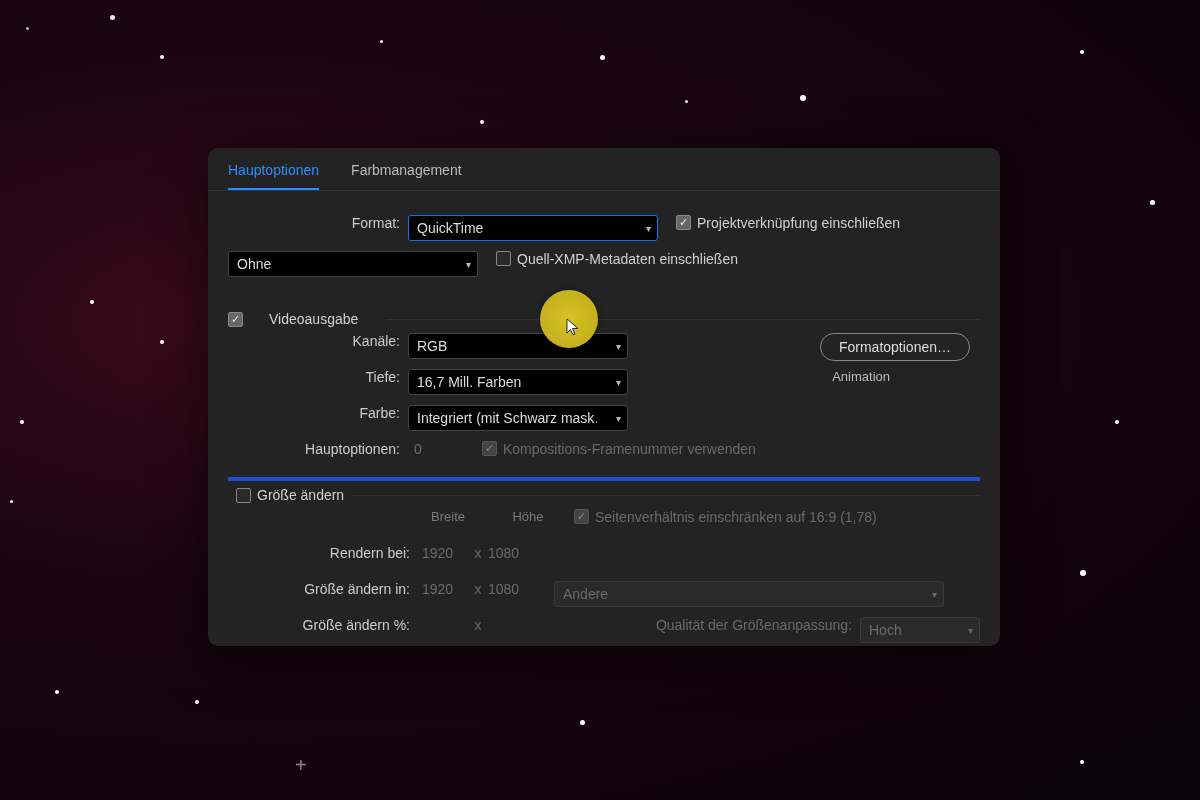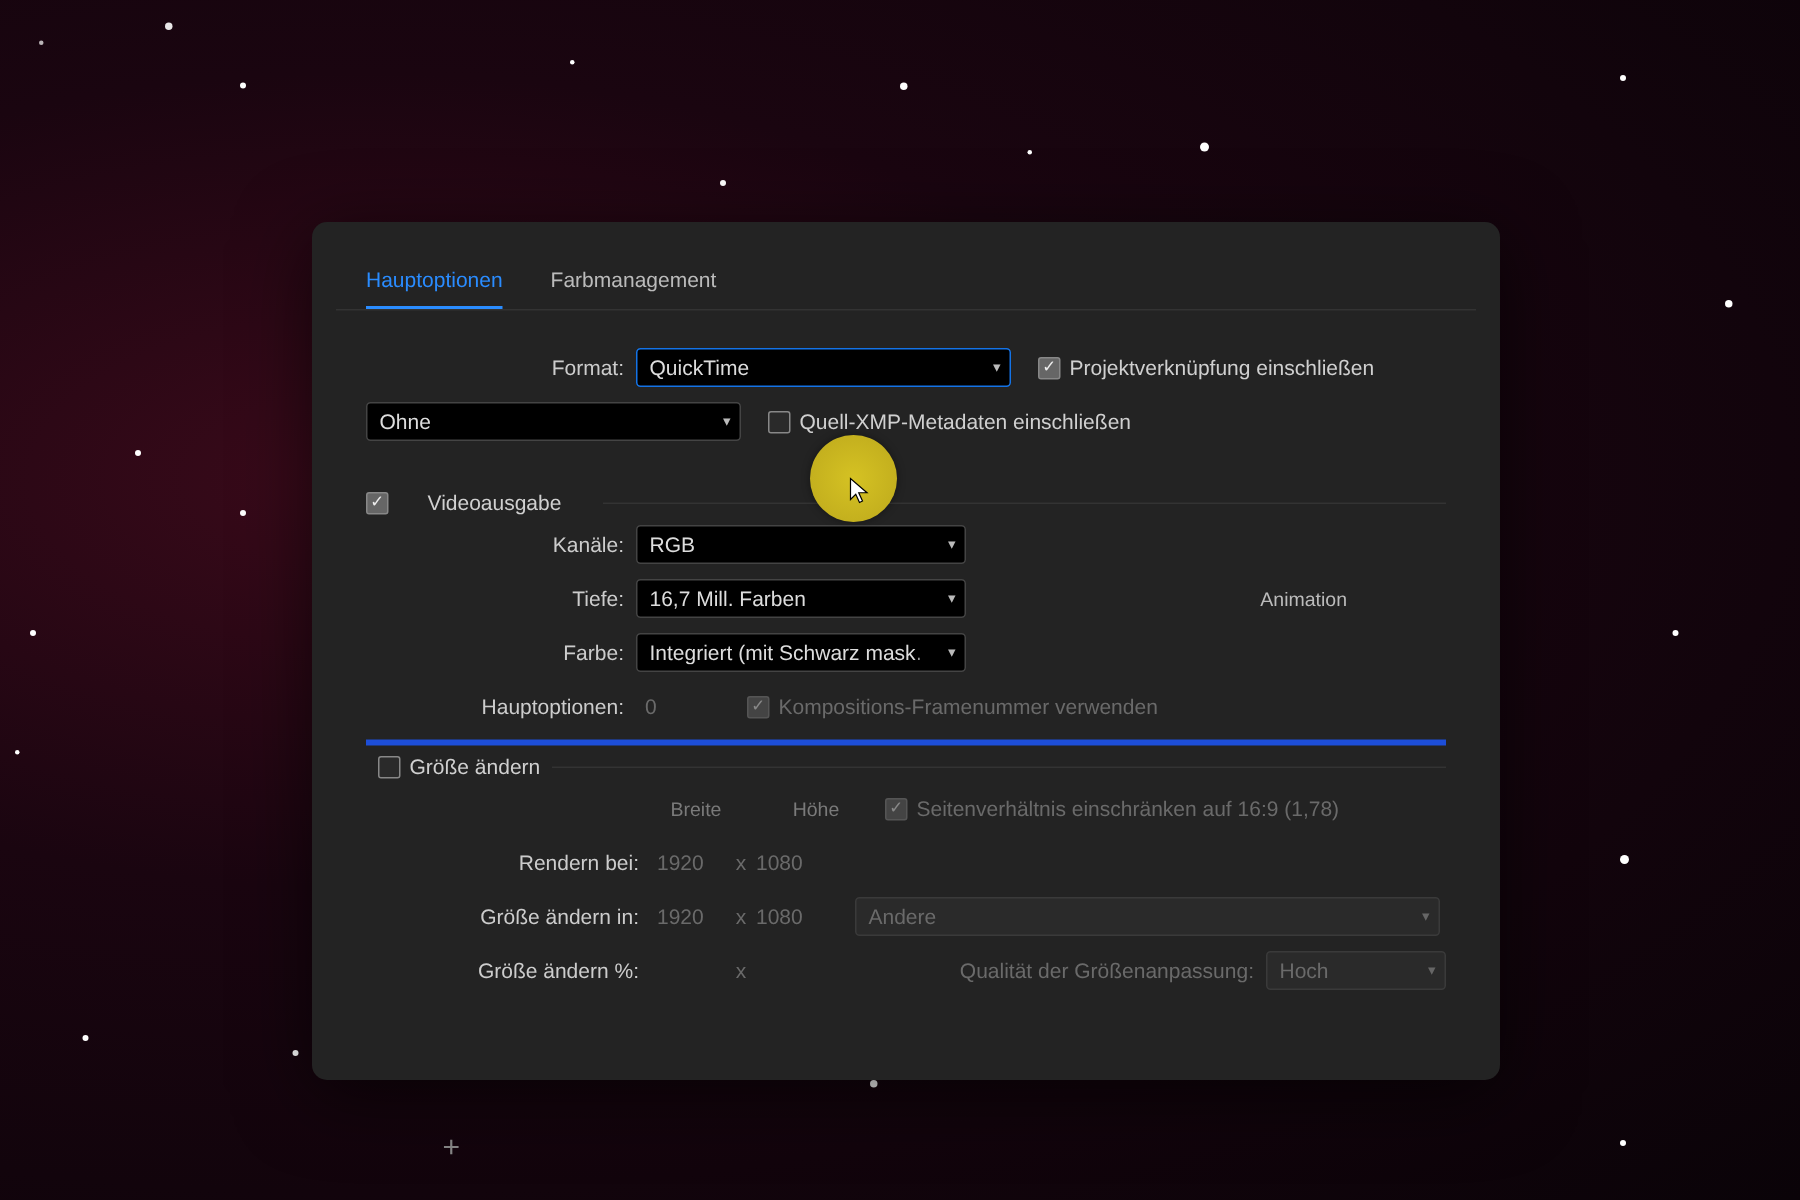--- a/index.html
+++ b/index.html
@@ -11,25 +11,25 @@
     color: #d0d0d0;
     position: relative;
     overflow: hidden;
   }
   .star { position:absolute; background:#fff; border-radius:50%; }
   .plus { position:absolute; color:#888; font-size:20px; font-weight:300; }
 
   .dialog {
     position: absolute;
     left: 208px; top: 148px;
-    width: 792px; height: 572px;
+    width: 792px; height: 498px;
     background: #232323;
     border-radius: 10px;
     box-shadow: 0 10px 50px rgba(0,0,0,0.6);
-    padding: 16px;
+    padding: 0;
     overflow: hidden;
   }
 
   .tabs {
     display:flex;
     padding: 14px 20px 0 20px;
     gap: 32px;
     border-bottom: 1px solid #333;
   }
   .tab {
@@ -39,21 +39,20 @@
   }
   .tab.active {
     color: #2a8cff;
     border-bottom: 2px solid #2a8cff;
   }
 
   .content { padding: 24px 20px 10px 20px; }
 
   .row {
     display:flex;
-    align-items:center;
     margin-bottom: 8px;
     min-height: 28px;
   }
   .label-right {
     width: 180px;
     text-align: right;
     padding-right: 8px;
     color: #ccc;
   }
   .select {
@@ -203,29 +202,30 @@
     </div>
 
     <div class="inner-block">
       <div class="row">
         <div class="label-right" style="width:160px">Kanäle:</div>
         <div class="select" style="width:220px">
           <span>RGB</span>
           <span class="chev">▾</span>
         </div>
         <div style="flex:1"></div>
+        <button class="btn-pill" style="margin-right:10px">Formatoptionen…</button>
       </div>
       <div class="row">
         <div class="label-right" style="width:160px">Tiefe:</div>
         <div class="select" style="width:220px">
           <span>16,7 Mill. Farben</span>
           <span class="chev">▾</span>
         </div>
         <div style="flex:1"></div>
-        <span style="color:#bbb; margin-right:66px; font-size:13px">Animation</span>
+        <span style="color:#bbb; margin-right:90px; font-size:13px">Animation</span>
       </div>
       <div class="row">
         <div class="label-right" style="width:160px">Farbe:</div>
         <div class="select" style="width:220px">
           <span style="overflow:hidden;white-space:nowrap;max-width:180px;display:inline-block">Integriert (mit Schwarz mask…</span>
           <span class="chev">▾</span>
         </div>
       </div>
       <div class="row disabled-text">
         <div class="label-right" style="width:160px">Hauptoptionen:</div>

